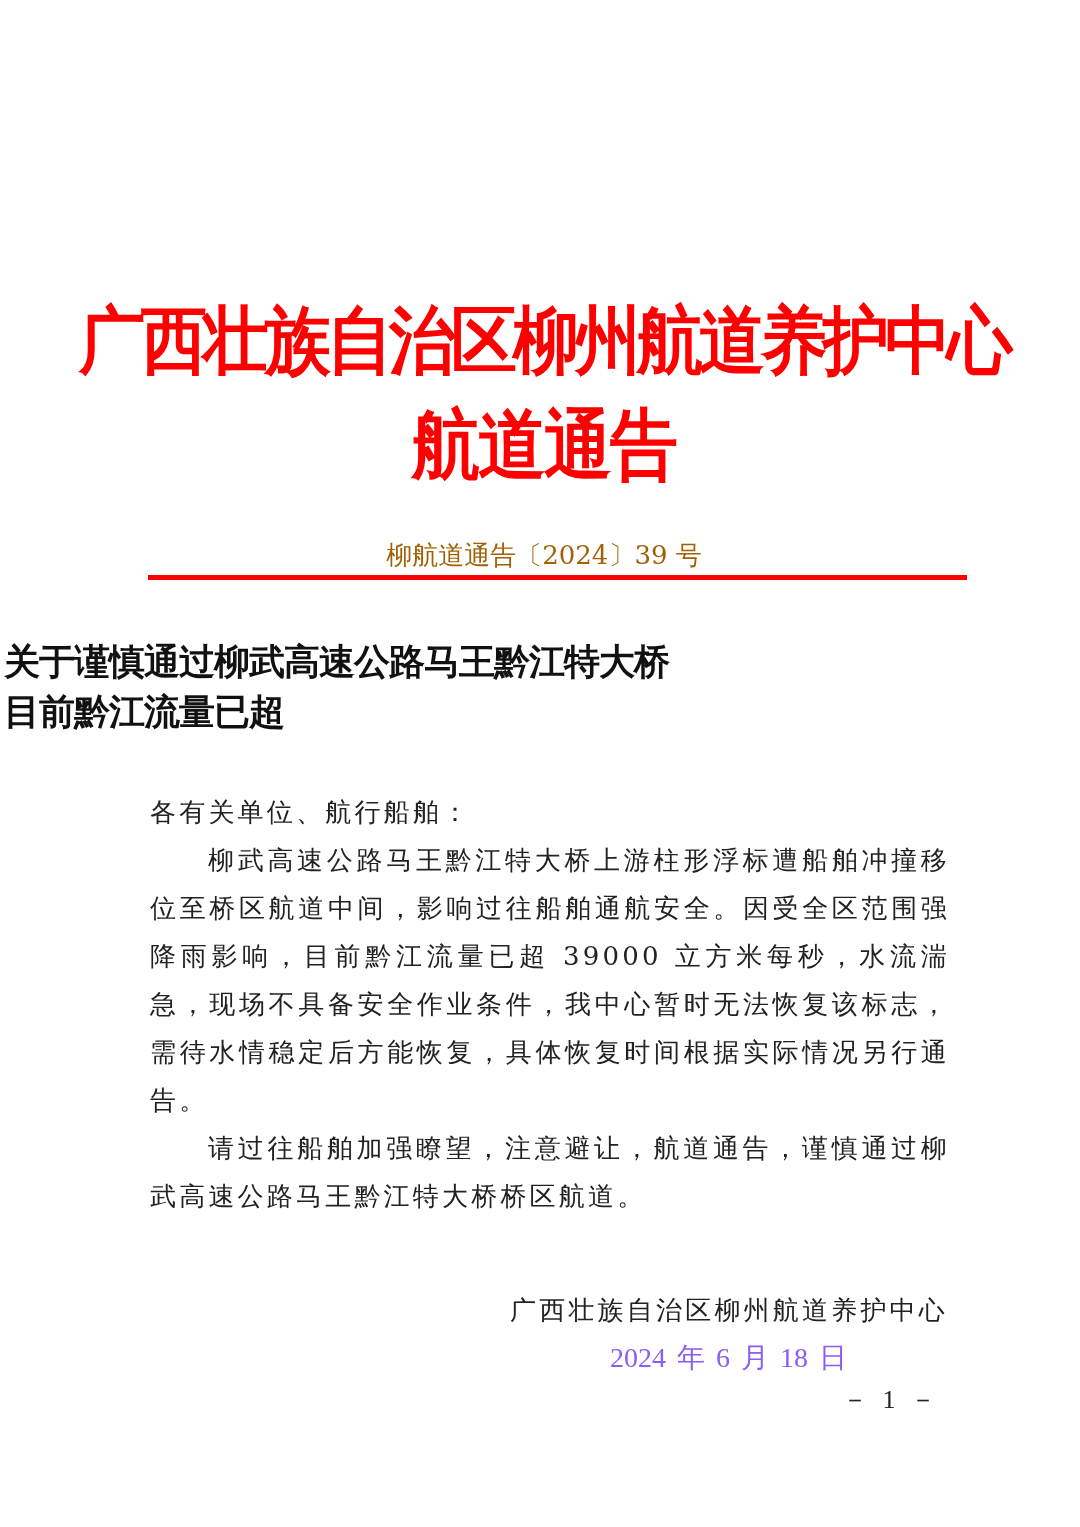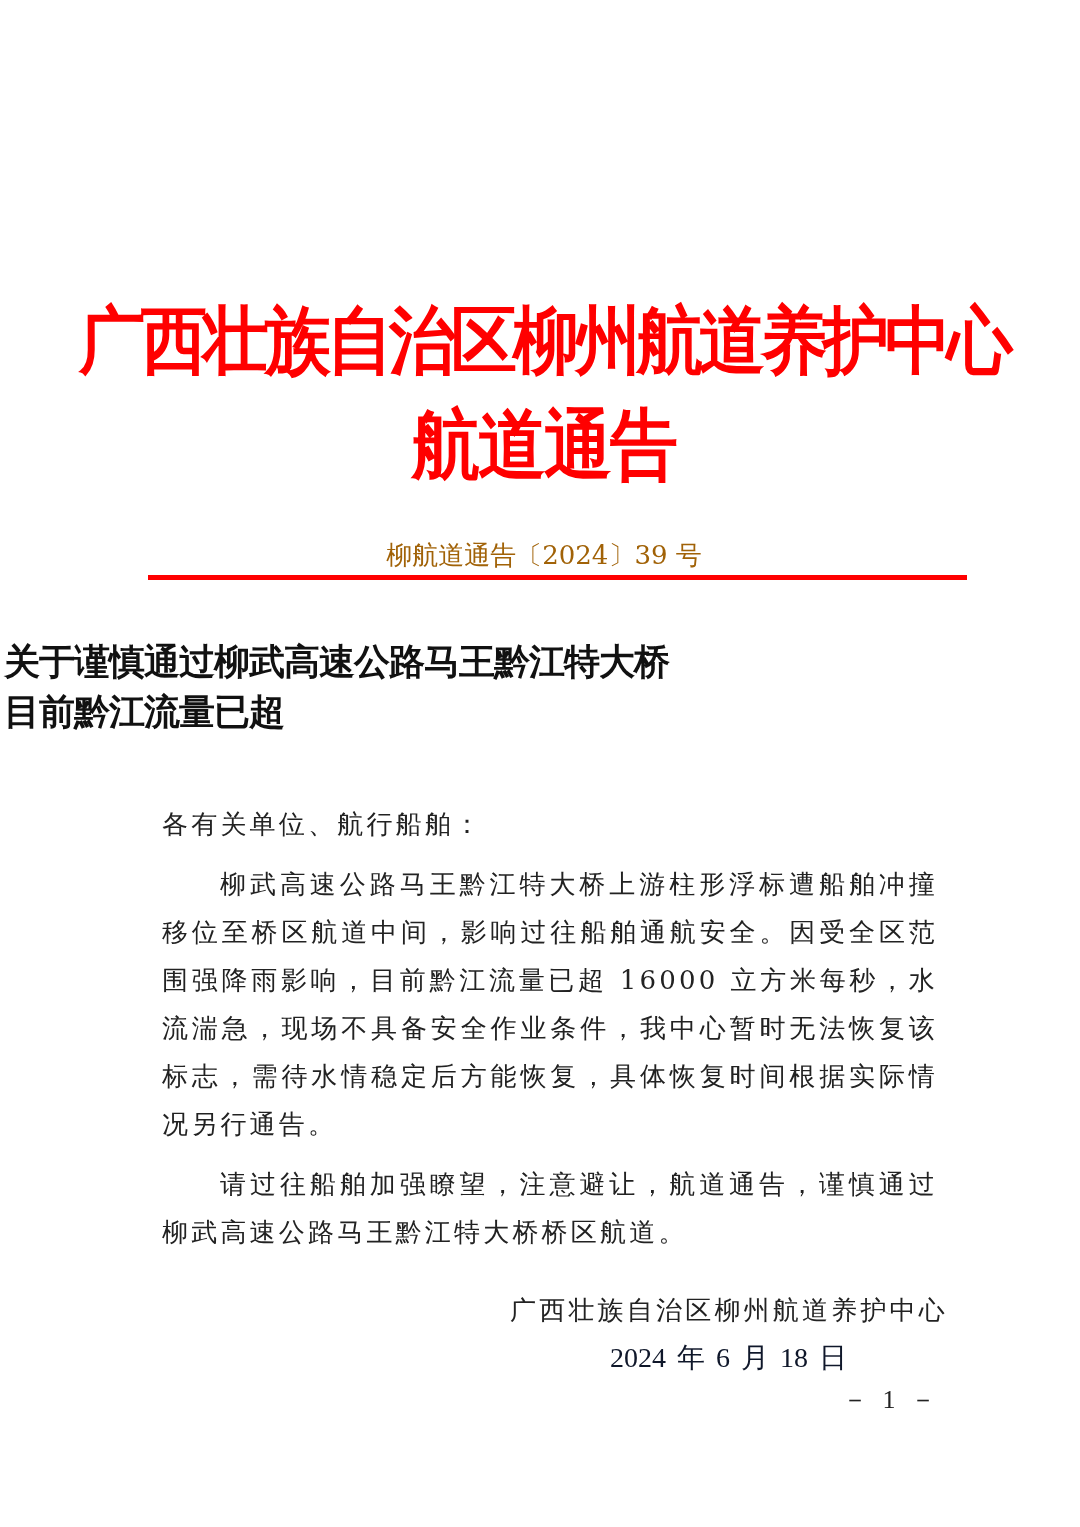--- a/index.html
+++ b/index.html
@@ -40,31 +40,31 @@
     letter-spacing: -1px;
   }
   .body-text {
     position: absolute; left: 146px; width: 800px; top: 788px;
     color: #222;
     font-family: "DejaVu Serif", "Liberation Serif", serif;
     font-size: 26px; line-height: 48px;
     letter-spacing: 3.2px;
     text-align: justify;
   }
-  .body-text p { margin: 12px; }
+  .body-text p { margin: 0; }
   .body-text .indent { text-indent: 58px; }
   .signature {
     position: absolute; right: 136px; top: 1286px;
     color: #222; text-align: right;
     font-family: "DejaVu Serif", "Liberation Serif", serif;
     font-size: 26px; line-height: 48px; letter-spacing: 3.2px;
   }
   .date {
     position: absolute; left: 606px; top: 1334px;
-    color: #0f172a;
+    color: #8b5cf6;
     font-family: "Liberation Serif", "DejaVu Serif", serif;
     font-size: 28px; line-height: 48px; word-spacing: 4px;
   }
   .page-number {
     position: absolute; left: 838px; top: 1380px;
     color: #222;
     font-family: "Liberation Serif", "DejaVu Serif", serif;
     font-size: 26px; line-height: 40px; word-spacing: 8px;
   }
 </style>
@@ -79,21 +79,21 @@
   <div class="doc-number">柳航道通告〔2024〕39 号</div>
   <div class="red-rule"></div>
 
   <div class="subject">
     <div>关于谨慎通过柳武高速公路马王黔江特大桥</div>
     <div>目前黔江流量已超</div>
   </div>
 
   <div class="body-text">
     <p>各有关单位、航行船舶：</p>
-    <p class="indent">柳武高速公路马王黔江特大桥上游柱形浮标遭船舶冲撞移位至桥区航道中间，影响过往船舶通航安全。因受全区范围强降雨影响，目前黔江流量已超 16000 立方米每秒，水流湍急，现场不具备安全作业条件，我中心暂时无法恢复该标志，需待水情稳定后方能恢复，具体恢复时间根据实际情况另行通告。</p>
+    <p class="indent">柳武高速公路马王黔江特大桥上游柱形浮标遭船舶冲撞移位至桥区航道中间，影响过往船舶通航安全。因受全区范围强降雨影响，目前黔江流量已超 39000 立方米每秒，水流湍急，现场不具备安全作业条件，我中心暂时无法恢复该标志，需待水情稳定后方能恢复，具体恢复时间根据实际情况另行通告。</p>
     <p class="indent">请过往船舶加强瞭望，注意避让，航道通告，谨慎通过柳武高速公路马王黔江特大桥桥区航道。</p>
   </div>
 
   <div class="signature">广西壮族自治区柳州航道养护中心</div>
   <div class="date">2024 年 6 月 18 日</div>
   <div class="page-number">－ 1 －</div>
 
 </div>
 
 </body></html>

